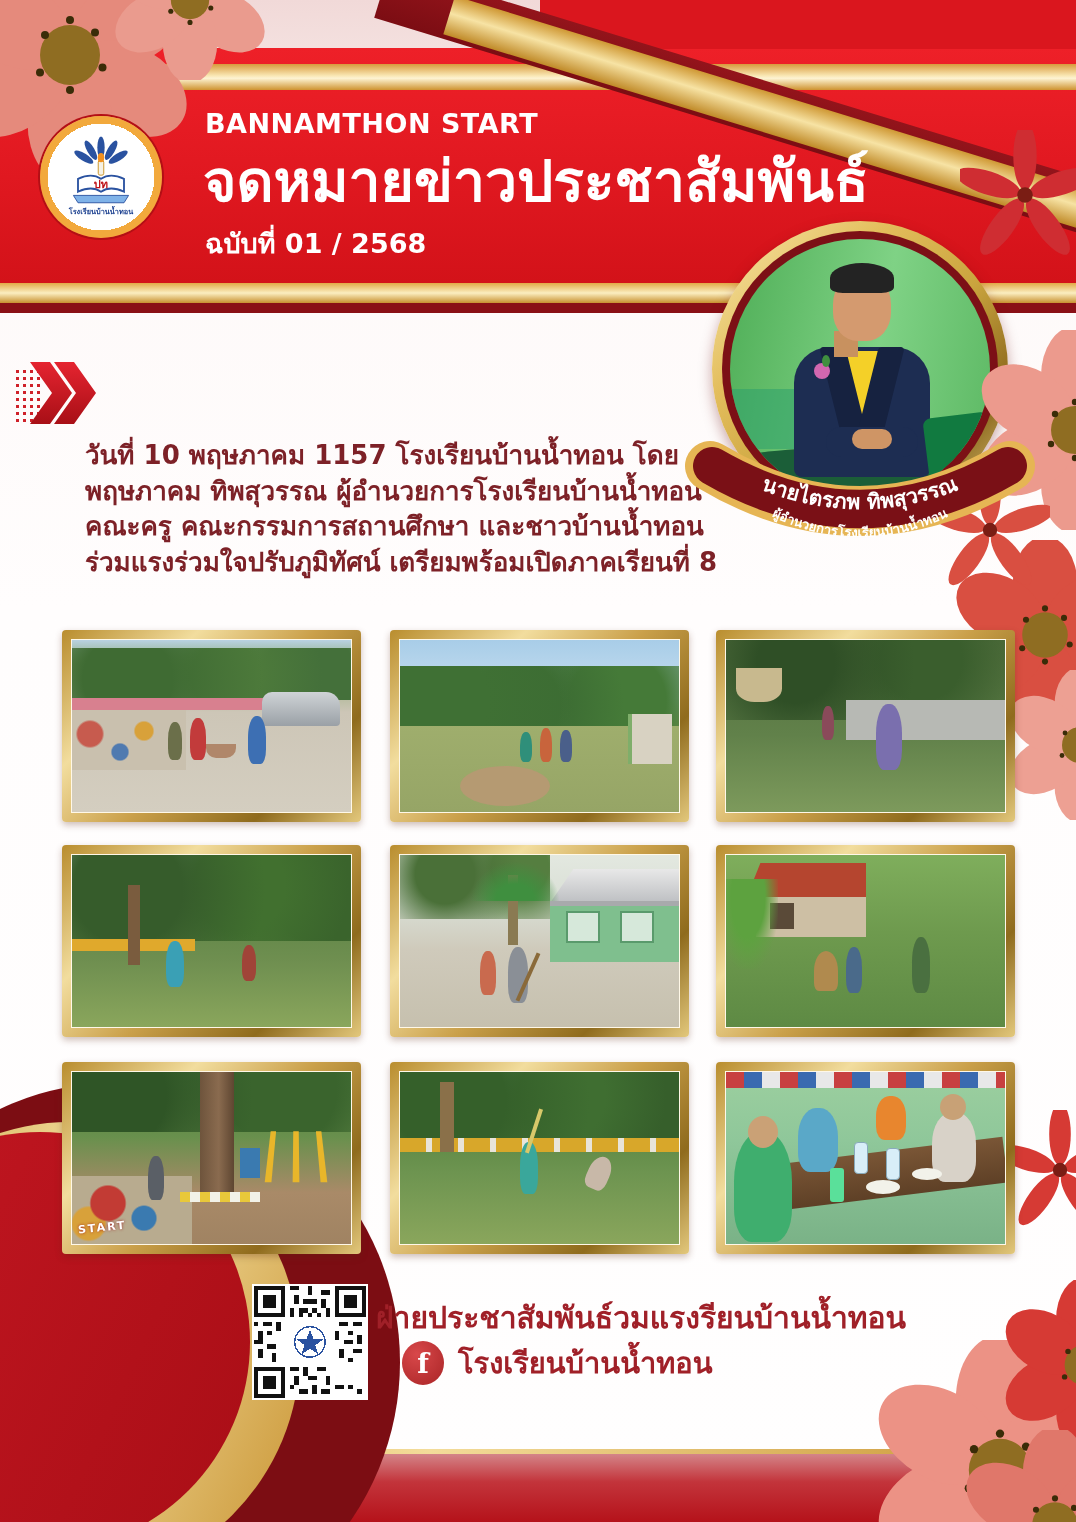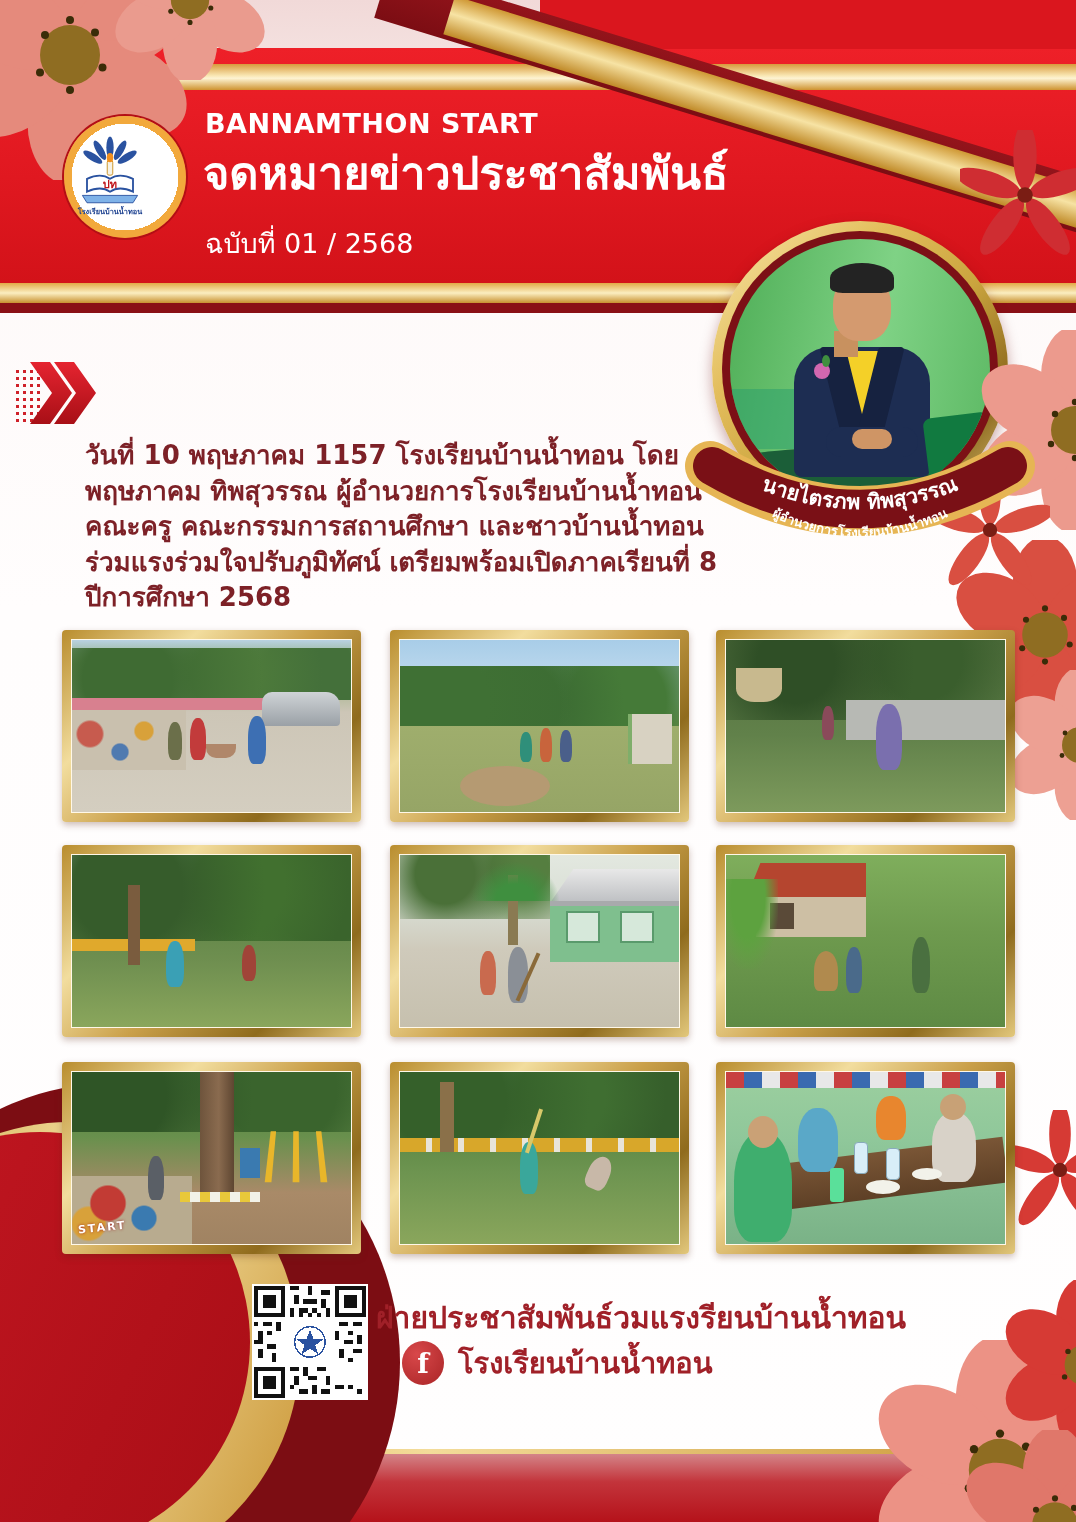--- a/index.html
+++ b/index.html
@@ -19,30 +19,30 @@
   .gold-bottom{left:0;top:283px;width:100%;height:20px;background:linear-gradient(180deg,#e2a946 0%,#fbeec0 50%,#c8912f 100%);}
   .maroon-bottom{left:0;top:303px;width:100%;height:10px;background:#8a1016;}
   .diag-dark{left:390px;top:-34px;width:880px;height:54px;background:linear-gradient(180deg,#93141b,#7c0d13);transform:rotate(17deg);transform-origin:0 0;}
   .diag-gold{left:455px;top:-4px;width:820px;height:40px;background:linear-gradient(180deg,#cf9834 0%,#f7e3a4 45%,#c08a28 100%);transform:rotate(17deg);transform-origin:0 0;}
 
   
   .flower{position:absolute;}
   .z3{z-index:3}.z6{z-index:6}
 
   
-  .logo{left:64px;top:116px;width:122px;height:122px;border-radius:50%;z-index:4;
+  .logo{left:40px;top:116px;width:122px;height:122px;border-radius:50%;z-index:4;
         background:radial-gradient(circle,#ffffff 0 62%,#f2a93c 62% 72%,#d91a20 72% 100%);
-        box-shadow:0 0 0 2px #b30f15;display:flex;align-items:center;}
+        box-shadow:0 0 0 2px #b30f15;display:flex;align-items:center;justify-content:center;}
   .logo svg{width:92px;height:92px;}
   .logo-caption{font-size:8px;fill:#1a3f8f;font-weight:bold;}
 
   
   .h-en{left:205px;top:108px;color:#fff;font-size:27px;font-weight:bold;letter-spacing:.5px;z-index:4;}
-  .h-th{left:203px;top:146px;color:#fff;font-size:45px;font-weight:bold;z-index:4;line-height:1.25;}
-  .h-issue{left:205px;top:222px;color:#fff;font-size:27px;font-weight:normal;z-index:4;}
+  .h-th{left:203px;top:146px;color:#fff;font-size:57px;font-weight:bold;z-index:4;line-height:1.25;}
+  .h-issue{left:205px;top:222px;color:#fff;font-size:27px;font-weight:bold;z-index:4;}
 
   
   .portrait{left:712px;top:221px;width:296px;height:296px;border-radius:50%;z-index:5;
             background:linear-gradient(135deg,#f9e9ae 0%,#e3bd5c 30%,#caa43e 55%,#8a671c 78%,#f0d78a 100%);
             box-shadow:0 6px 14px rgba(100,10,10,.35);}
   .portrait .ring{position:absolute;inset:10px;border-radius:50%;background:#7c1016;}
   .portrait .photo-circle{position:absolute;inset:18px;border-radius:50%;overflow:hidden;
             background:linear-gradient(100deg,#4fae57 0%,#7fd285 55%,#5cb863 100%);}
   .arc-svg{left:680px;top:428px;width:360px;height:150px;z-index:6;}
   .arc-name{fill:#fff;font-size:21px;font-weight:bold;}
@@ -227,21 +227,20 @@
       </defs>
     <polygon fill="url(#chg)" points="0,0 20,0 42,31 20,62 0,62 22,31"></polygon>
     <polygon fill="url(#chg)" points="24,0 44,0 66,31 44,62 24,62 46,31"></polygon>
   </svg>
 
   <div class="abs body-text">
     <span>วันที่ 10 พฤษภาคม 1157 โรงเรียนบ้านน้ำทอน โดย</span>
     <span>พฤษภาคม ทิพสุวรรณ ผู้อำนวยการโรงเรียนบ้านน้ำทอน</span>
     <span>คณะครู คณะกรรมการสถานศึกษา และชาวบ้านน้ำทอน</span>
     <span>ร่วมแรงร่วมใจปรับภูมิทัศน์ เตรียมพร้อมเปิดภาคเรียนที่ 8</span>
-    <span>ปีการศึกษา 2568</span>
   </div>
 
   <div class="photo" style="left:62px;top:630px">
     <div class="ph-inner" style="background:linear-gradient(180deg,#b9d2e2 0%,#88a86e 14%,#cdc6b7 42%,#d4cec0 100%)" aria-label="Volunteers with a wheelbarrow cleaning the paved school walkway, trees and a silver car behind">
       <div class="abs" style="left:0;top:8px;width:100%;height:52px;background:radial-gradient(circle at 20% 60%,#3f6b33 20%,transparent 60%),radial-gradient(circle at 55% 55%,#4d7a3b 22%,transparent 62%),radial-gradient(circle at 85% 60%,#44703a 20%,transparent 60%)"></div>
       <div class="abs" style="left:0;top:58px;width:70%;height:12px;background:#d8808f"></div>
       <div class="abs" style="left:190px;top:52px;width:78px;height:34px;background:linear-gradient(180deg,#cfd3d6,#9aa0a6);border-radius:10px 14px 4px 4px"></div>
       <div class="abs" style="left:-6px;top:70px;width:120px;height:60px;background:radial-gradient(circle at 20% 40%,#c75b4e 12%,transparent 14%),radial-gradient(circle at 45% 70%,#4f7ab0 10%,transparent 12%),radial-gradient(circle at 65% 35%,#d8a13a 10%,transparent 12%),#c9c0ae"></div>
       <div class="fig" style="left:118px;top:78px;width:16px;height:42px;background:#c23b3b"></div>
       <div class="fig" style="left:96px;top:82px;width:14px;height:38px;background:#6b6f4a"></div>

